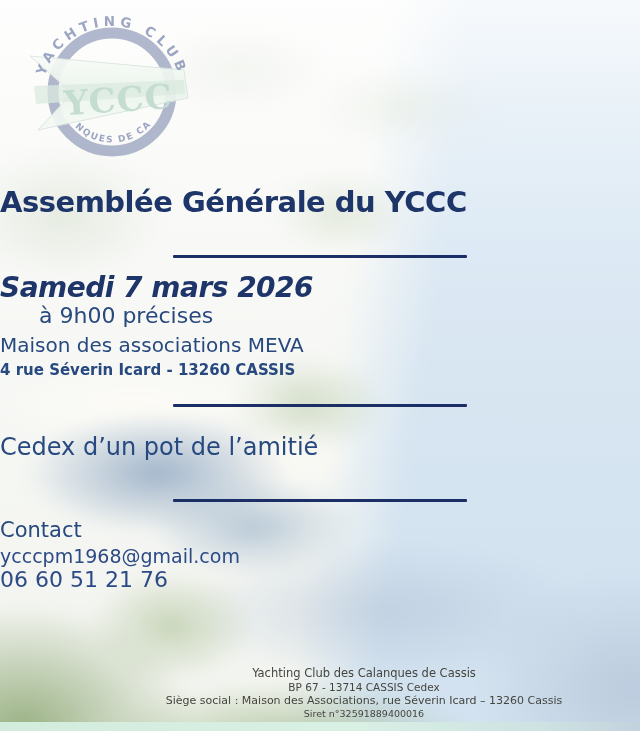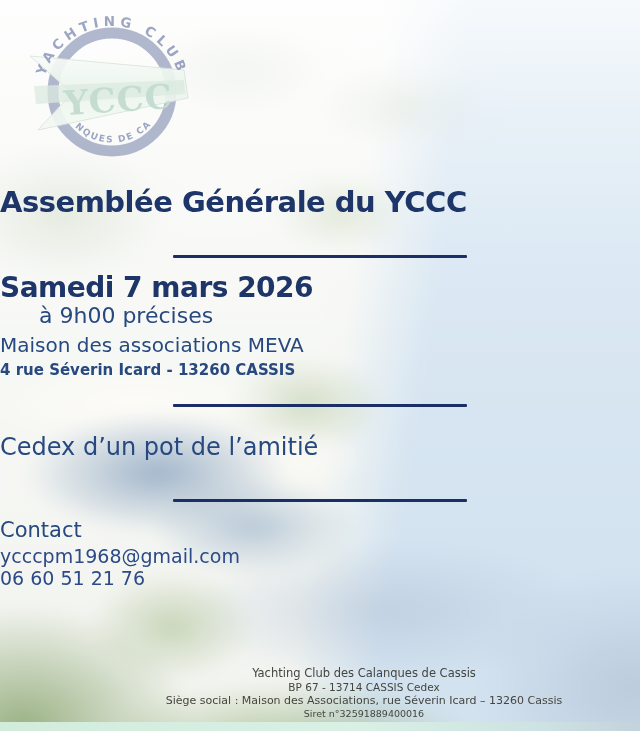--- a/index.html
+++ b/index.html
@@ -54,28 +54,28 @@
     position:absolute;left:0;right:0;bottom:0;height:9px;
     background:linear-gradient(90deg,#d2ecdc 0%,#d9f0e5 55%,#cde2e2 85%,#c3d2dd 100%);
   }
   
   .logo{position:absolute;left:26px;top:6px;opacity:0.5;}
   
   .tblock{position:absolute;left:0;width:100%;text-align:left;}
   .title  {top:185px;font-size:29px;font-weight:bold;letter-spacing:-0.5px;color:#1d3569;}
   .rule{position:absolute;left:50%;transform:translateX(-50%);width:294px;height:3px;background:#1b2f66;border-radius:1px;}
   .rule1{top:255px;} .rule2{top:404px;} .rule3{top:499px;}
-  .date   {top:271px;font-size:28px;font-weight:bold;letter-spacing:-0.5px;color:#1d3569;}
+  .date   {top:271px;font-size:28px;font-weight:bold;letter-spacing:-0.5px;color:#1d3569;font-style:italic;}
   .time   {top:303px;font-size:22px;color:#27497f;margin-left:39px;}
   .venue  {top:333px;font-size:20px;color:#27497f;}
   .address{top:361px;font-size:15px;color:#27497f;font-weight:bold;}
   .suivie {top:433px;font-size:24px;color:#27497f;}
   .contact{top:518px;font-size:21px;color:#27497f;}
   .email  {top:545px;font-size:19px;color:#2c4a86;}
-  .phone  {top:567px;font-size:19px;color:#2c4a86;}
+  .phone  {top:567px;font-size:22px;color:#2c4a86;}
   .footer{position:absolute;left:0;width:100%;top:666px;text-align:center;color:#45453f;padding-left:44px;}
   .footer .f1{font-size:11.5px;margin-bottom:1px;}
   .footer .f2{font-size:10.5px;margin-bottom:1px;}
   .footer .f3{font-size:11px;margin-bottom:1px;}
   .footer .f4{font-size:9.5px;}
 </style>
 </head>
 <body>
 
 <div class="page">

